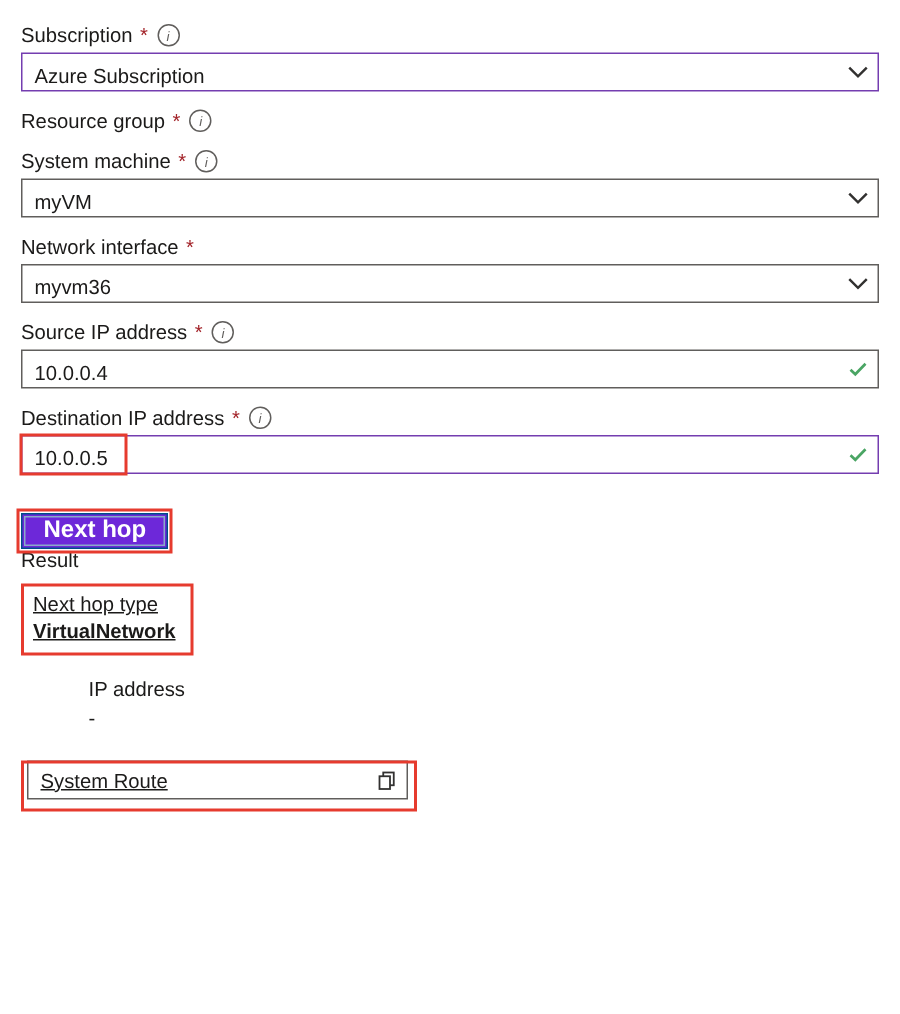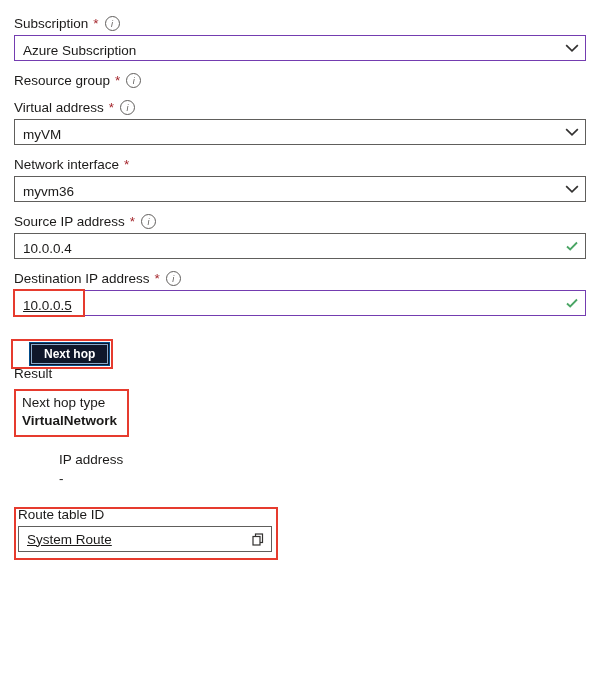--- a/index.html
+++ b/index.html
@@ -63,21 +63,20 @@
   .field .chev svg { width: 14px; height: 14px; display:block; }
   .field .check svg { width: 14px; height: 14px; display:block; }
 
   .dest-wrap {
     position: relative;
     height: 26px;
   }
   .dest-wrap .field {
     position: absolute;
     inset: 0;
-    text-decoration: underline;
   }
   .dest-highlight {
     position: absolute;
     top: -1px; bottom: -1px; left: -1px;
     width: 72px;
     border: 2px solid #e63b2e;
     box-sizing: border-box;
     pointer-events: none;
   }
 
@@ -86,41 +85,41 @@
     display: inline-block;
     margin-top: 26px;
   }
   .btn-highlight {
     position: absolute;
     inset: -3px;
     border: 2px solid #e63b2e;
     pointer-events: none;
   }
   .next-hop-btn {
-    background: #0f172a;
+    background: #6d28d9;
     color: #fff;
     border: 1px solid #004b8a;
     outline: 1px solid #8aa9c9;
     outline-offset: -3px;
     font-weight: 600;
-    font-size: 12px;
+    font-size: 16px;
     height: 24px;
     padding: 0 14px;
     cursor: pointer;
-    margin-left: 15px;
   }
 
   .result-title { }
 
   .nht-box {
     display: inline-block;
     border: 2px solid #e63b2e;
     padding: 3px 10px 5px 6px;
     margin-top: 8px;
     line-height: 1.35;
+    text-decoration: underline;
   }
   .nht-box .v { font-weight: 700; }
 
   .ip-section { margin-top: 14px; line-height: 1.4; margin-left: 45px; }
 
   .rt-wrap {
     position: relative;
     display: inline-block;
     margin-top: 18px;
     padding: 0 6px 8px 4px;
@@ -175,21 +174,21 @@
 
 
 <div class="row-label">
   <span class="txt">Resource group</span>
   <span class="req">*</span>
   <span class="info-icon">i</span>
 </div>
 
 
 <div class="row-label">
-  <span class="txt">Virtual address</span>
+  <span class="txt">System machine</span>
   <span class="req">*</span>
   <span class="info-icon">i</span>
 </div>
 <div class="field">
   <span>myVM</span>
   <span class="chev">
     <svg viewBox="0 0 12 12">
           <path d="M1 3.5 L6 8.5 L11 3.5" fill="none" stroke="#323130" stroke-width="1.4"></path>
         </svg>
   </span>
@@ -255,21 +254,20 @@
   <div>Next hop type</div>
   <div class="v">VirtualNetwork</div>
 </div>
 
 <div class="ip-section">
   <div>IP address</div>
   <div>-</div>
 </div>
 
 <div class="rt-wrap">
-  <div class="rt-label">Route table ID</div>
   <div class="rt-field">
     <span>System Route</span>
     <span class="copy">
       <svg viewBox="0 0 14 14">
         <rect x="4.5" y="2" width="7" height="8.5" fill="none" stroke="#323130" stroke-width="1.2"></rect>
         <rect x="2" y="4.5" width="7" height="8.5" fill="#fff" stroke="#323130" stroke-width="1.2"></rect>
       </svg>
     </span>
   </div>
   <div class="rt-highlight"></div>

